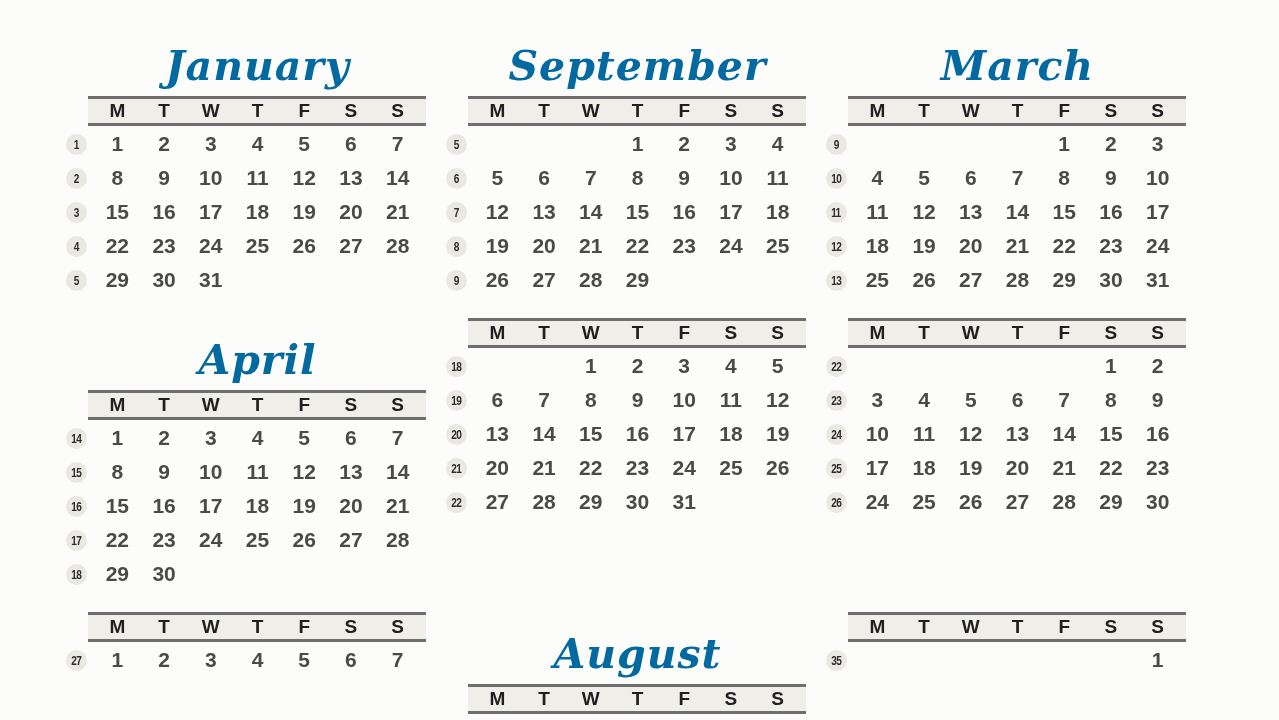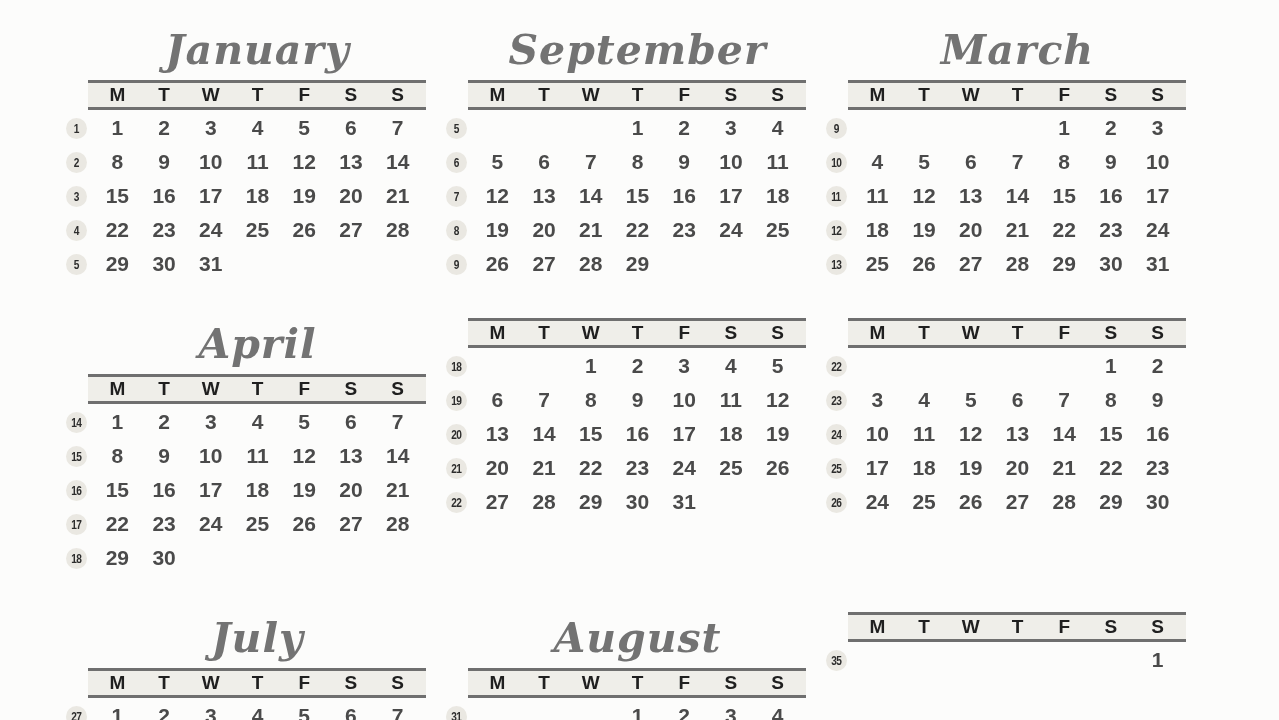--- a/index.html
+++ b/index.html
@@ -18,30 +18,30 @@
     grid-template-columns: repeat(3, 363px);
     column-gap: 17px;
     row-gap: 36px;
     padding: 23px 0 0 58px;
   }
   .month {
     width: 363px;
     height: 258px;
   }
   .month-title {
-    margin: 0 0 0 36px;
+    margin: 16px 0 0 36px;
     height: 56px;
     line-height: 54px;
     text-align: center;
     font-family: "DejaVu Serif", serif;
     font-style: italic;
     font-weight: 700;
     font-size: 41px;
     letter-spacing: 1px;
-    color: #737373;
+    color: #0369a1;
   }
   .dow-row {
     position: relative;
     display: grid;
     grid-template-columns: 36px repeat(7, 1fr);
     height: 32px;
     align-items: center;
   }
   .dow-bar {
     position: absolute;
@@ -551,21 +551,20 @@
           <span class="day-cell">26</span>
           <span class="day-cell">27</span>
           <span class="day-cell">28</span>
           <span class="day-cell">29</span>
           <span class="day-cell">30</span>
         </div>
       </div>
   </section>
 
   <section class="month">
-    <h2 class="month-title">July</h2>
     <div class="dow-row">
       <span></span>
       <div class="dow-bar"></div>
     <span class="dow-label">M</span>
         <span class="dow-label">T</span>
         <span class="dow-label">W</span>
         <span class="dow-label">T</span>
         <span class="dow-label">F</span>
         <span class="dow-label">S</span>
         <span class="dow-label">S</span>

